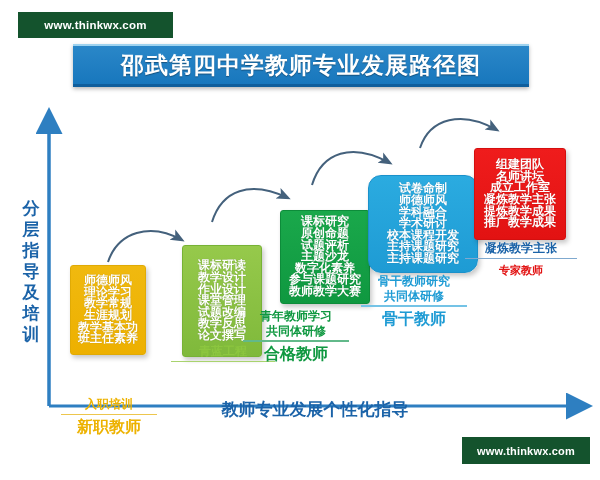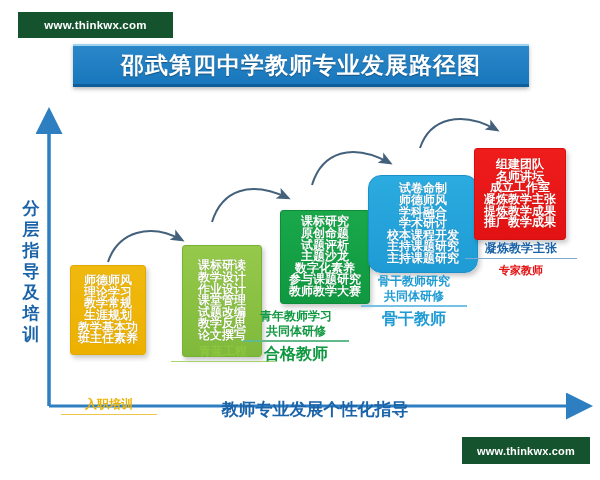--- a/index.html
+++ b/index.html
@@ -143,20 +143,21 @@
       <span class="line">师德师风</span>
       <span class="line">理论学习</span>
       <span class="line">教学常规</span>
       <span class="line">生涯规划</span>
       <span class="line">教学基本功</span>
       <span class="line">班主任素养</span>
     </div>
     <div class="caption" id="cap-1" style="left:58px;top:358px;width:102px;margin-top:40px;">
       <div class="sub">入职培训</div>
       <div class="rule" style="width:96px;"></div>
+      <div class="main">新职教师</div>
     </div>
   </div>
 
   <div class="stage">
     <div class="box" id="box-2" style="left:182px;top:245px;width:80px;height:112px;">
       <span class="line">课标研读</span>
       <span class="line">教学设计</span>
       <span class="line">作业设计</span>
       <span class="line">课堂管理</span>
       <span class="line">试题改编</span>

